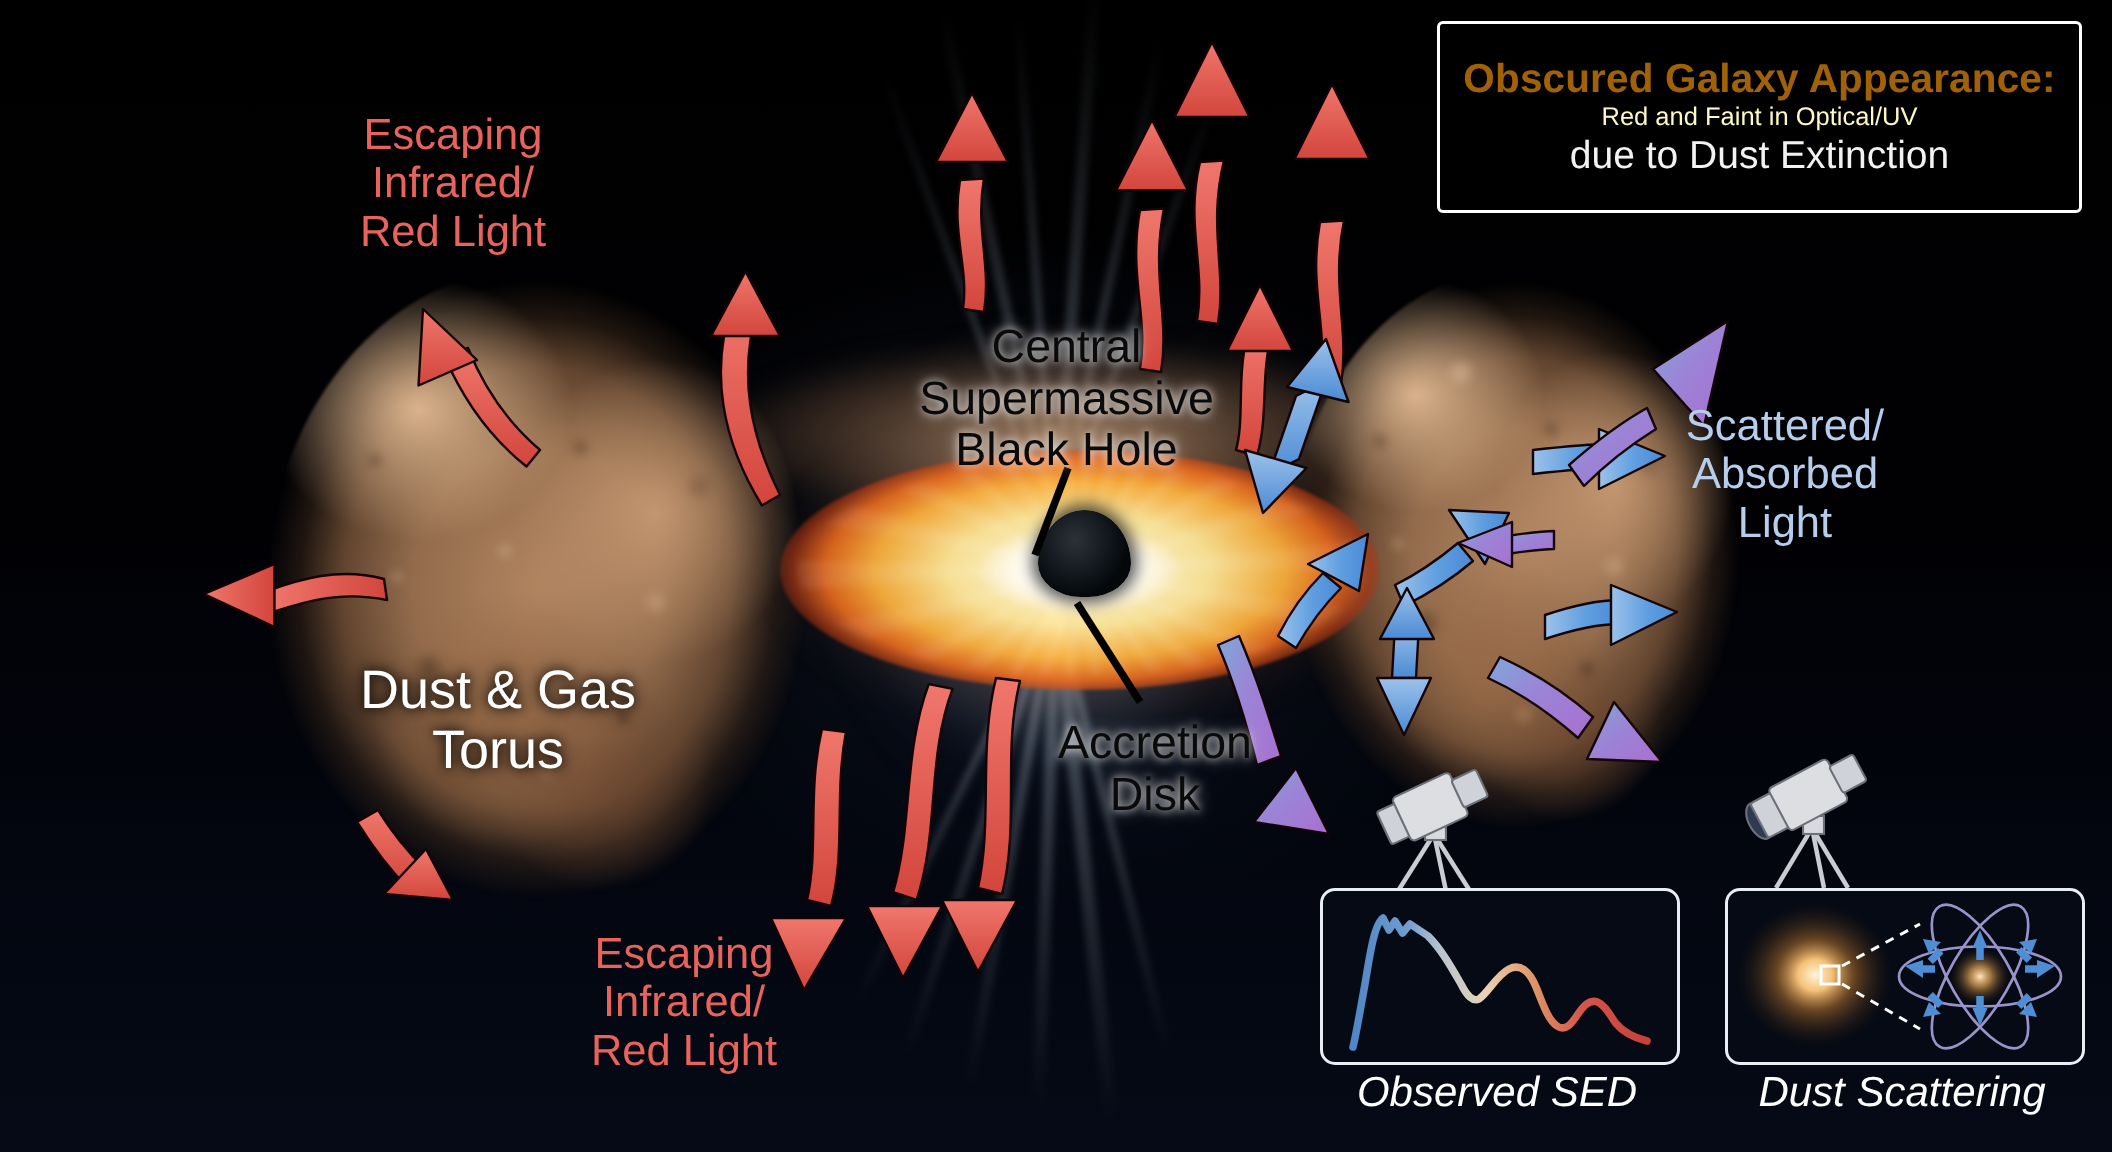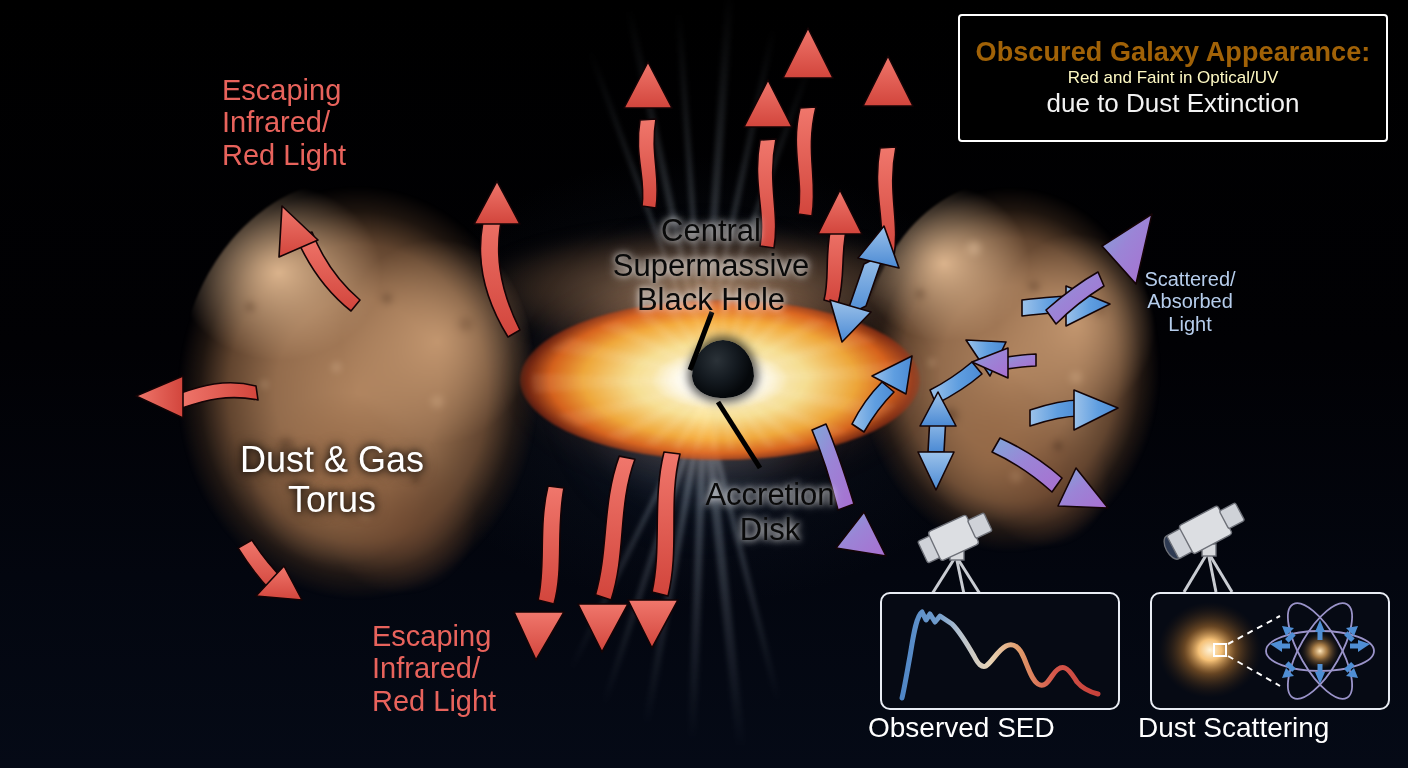--- a/index.html
+++ b/index.html
@@ -68,39 +68,39 @@
   .disk-glow{position:absolute;left:-70px;top:-60px;width:540px;height:280px;border-radius:50%;
     background:radial-gradient(ellipse 50% 50% at 50% 50%, rgba(255,190,110,0.30), rgba(255,120,40,0.10) 52%, rgba(0,0,0,0) 78%);
     filter:blur(12px);}
   .bh{position:absolute;left:172px;top:40px;width:62px;height:58px;
     background:radial-gradient(ellipse 70% 80% at 40% 35%, #2b3238 0%, #141a20 45%, #05080b 80%);
     border-radius:50% 50% 46% 46%/62% 62% 38% 38%;
     box-shadow:0 0 10px 4px rgba(0,0,0,0.65);}
 
   
   .lbl{position:absolute;line-height:1.12;white-space:pre-line;}
-  .lbl-red{color:#e8635c;font-size:29px;}
-  .lbl-blue{color:#b6cdec;font-size:20px;text-align:center;}
+  .lbl-red{color:#e8635c;font-size:29px;text-align:center;}
+  .lbl-blue{color:#b6cdec;font-size:29px;text-align:center;}
   .lbl-white{color:#ffffff;font-size:36px;text-align:center;
     text-shadow:0 0 7px rgba(0,0,0,0.95),0 0 14px rgba(0,0,0,0.8);}
   .lbl-black{color:#0a0a0a;font-size:31px;text-align:center;
     text-shadow:0 0 6px rgba(255,255,255,0.85),0 0 12px rgba(255,255,255,0.6);}
 
   
   #titlebox{position:absolute;left:958px;top:14px;width:426px;height:124px;
     border:2px solid #fff;border-radius:4px;background:rgba(0,0,0,0.92);
     display:flex;flex-direction:column;align-items:center;justify-content:center;}
   #titlebox .t1{color:#a16207;font-size:27px;font-weight:bold;letter-spacing:.1px;}
   #titlebox .t2{color:#fef9c3;font-size:17px;}
   #titlebox .t3{color:#f2f2f2;font-size:26px;}
 
   
   .panel{position:absolute;border:2px solid #e9edf4;border-radius:10px;
          background:#060a14;overflow:hidden;}
-  .panel-label{position:absolute;color:#fff;font-size:28px;text-align:left;}
+  .panel-label{position:absolute;color:#fff;font-size:28px;text-align:center;font-style:italic;}
 
   
   .scope{position:absolute;}
 
   svg{overflow:visible;}
 </style>
 </head>
 <body>
 
 <div id="stage">

